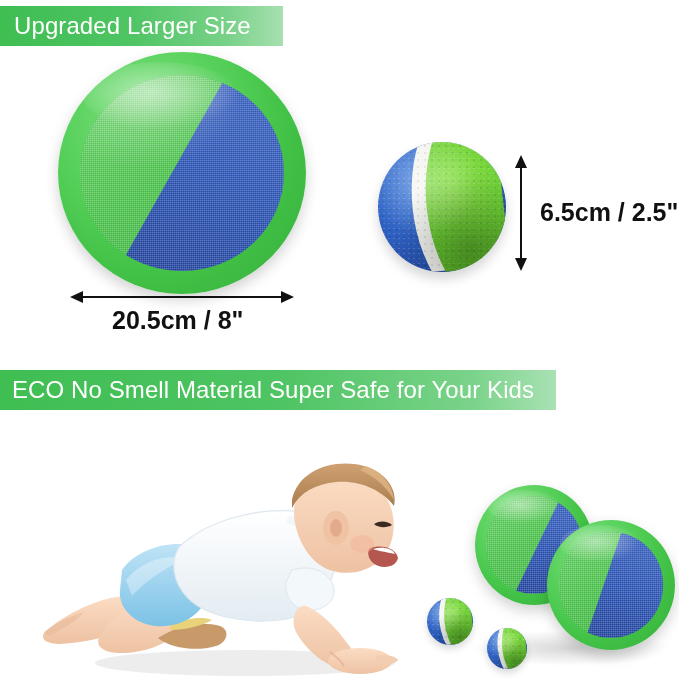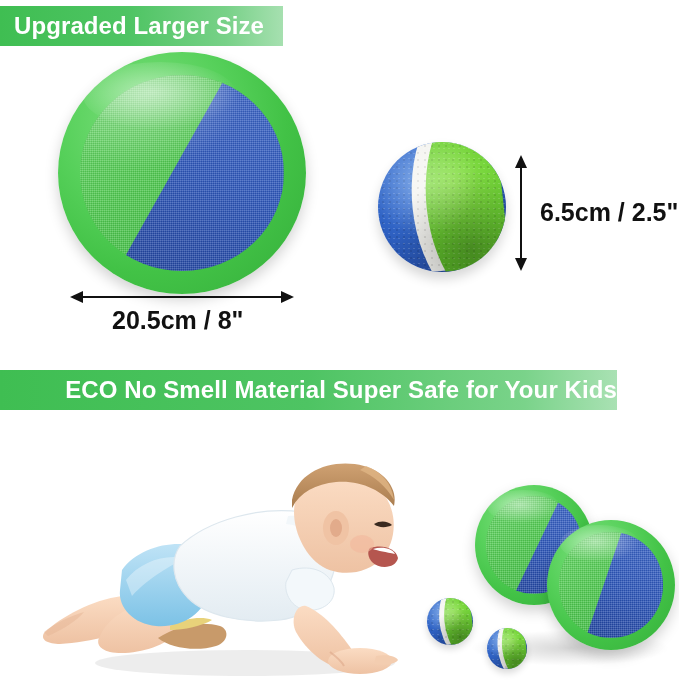--- a/index.html
+++ b/index.html
@@ -11,36 +11,35 @@
     overflow: hidden;
   }
   #page { position: relative; width: 679px; height: 683px; background: #fff; }
 
   
   .banner {
     position: absolute;
     display: flex;
     align-items: center;
     color: #ffffff;
-    font-weight: bold;
+    font-weight: normal;
     white-space: nowrap;
     letter-spacing: 0.1px;
   }
   #banner-1 {
     left: 0px; top: 6px; width: 283px; height: 40px;
     padding-left: 14px;
     font-size: 24px;
     background: linear-gradient(to right, #3fbe52 0%, #4ec463 45%, #78d188 80%, #a6e0b0 100%);
   }
   #banner-2 {
-    left: 0px; top: 370px; width: 617px; height: 40px;
+    left: 0px; top: 370px; width: 556px; height: 40px;
     padding-left: 12px;
     font-size: 24px;
     background: linear-gradient(to right, #3fbe52 0%, #4ec463 50%, #7ad38a 85%, #a9e1b3 100%);
-    justify-content: flex-end;
   }
 
   
   #paddle-large {
     position: absolute; left: 58px; top: 52px; width: 248px; height: 242px;
   }
   .paddle-rim {
     position: absolute; inset: 0;
     border-radius: 50%;
     background:

